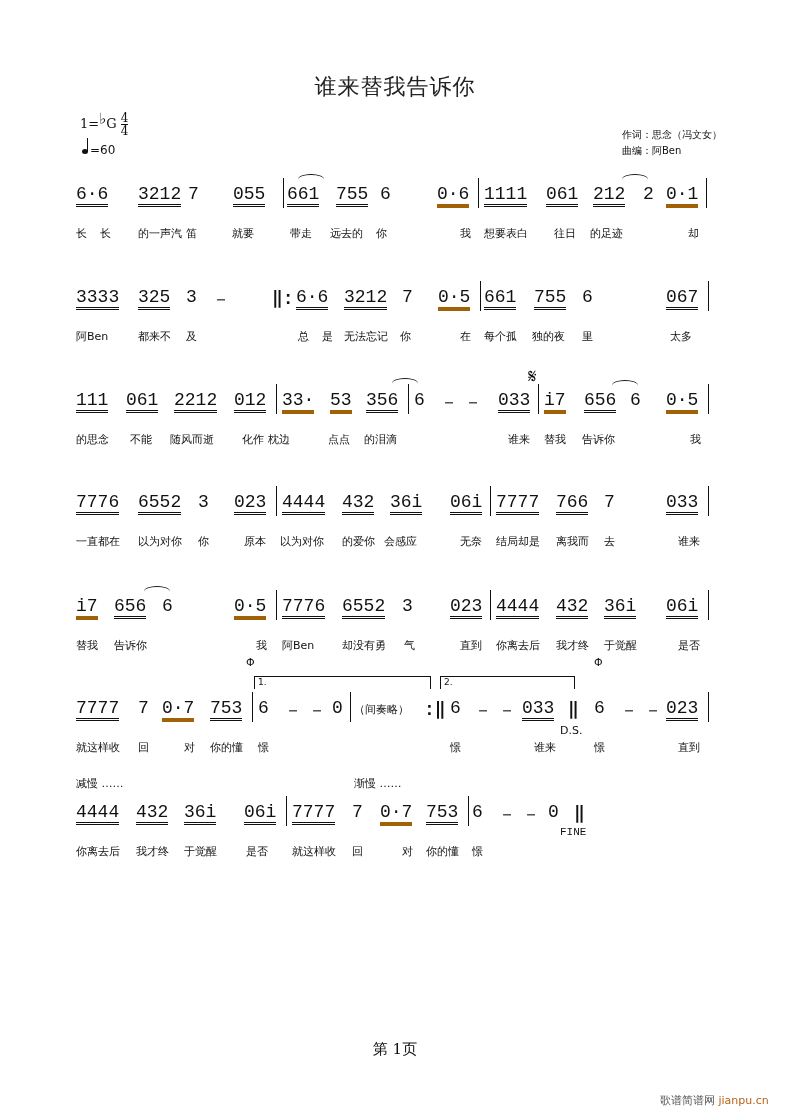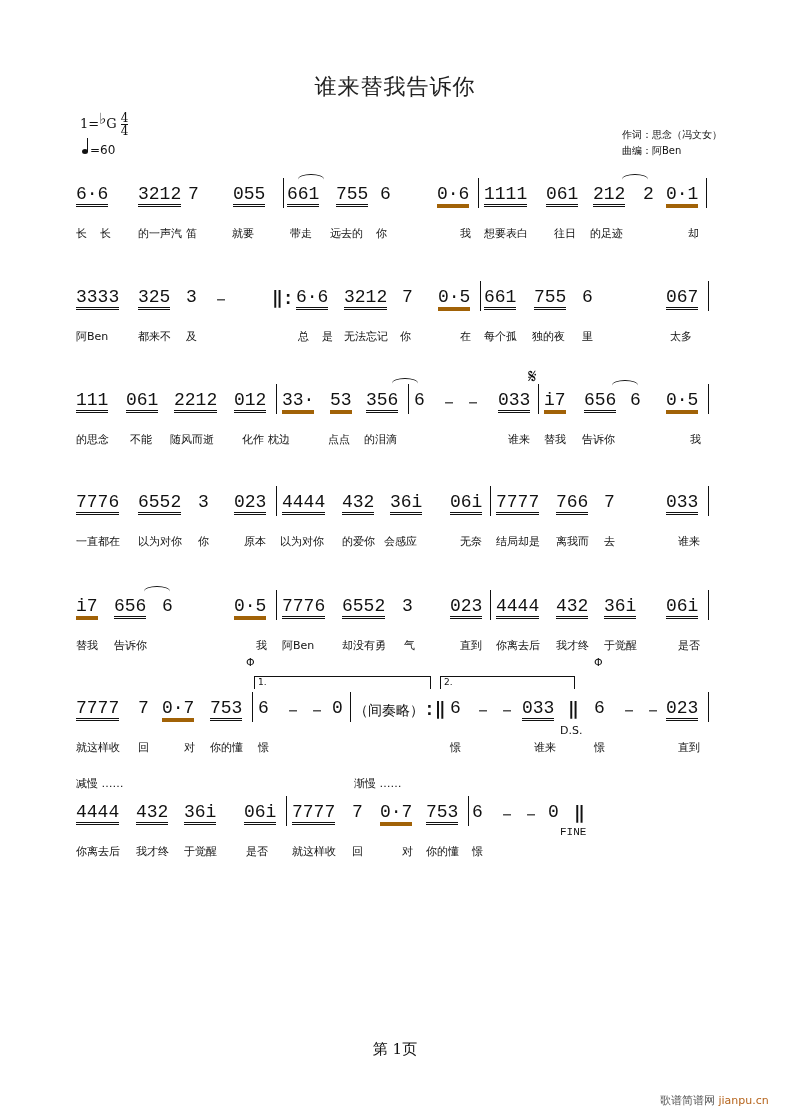--- a/index.html
+++ b/index.html
@@ -219,21 +219,21 @@
   <span class="tok u2" style="left:2px">7777</span>
   <span class="tok" style="left:64px">7</span>
   <span class="tok u1" style="left:88px">0·7</span>
   <span class="tok u2" style="left:136px">753</span>
   <div class="bar" style="left:178px"></div>
   <span class="tok" style="left:184px">6</span>
   <span class="tok" style="left:210px">－</span>
   <span class="tok" style="left:234px">－</span>
   <span class="tok" style="left:258px">0</span>
   <div class="bar" style="left:276px"></div>
-  <span class="tok" style="left:280px;top:4px;font-size:14px;font-family:'DejaVu Sans',sans-serif">（间奏略）</span>
+  <span class="tok" style="left:280px;top:4px;font-size:11px;font-family:'DejaVu Sans',sans-serif">（间奏略）</span>
   <span class="tok" style="left:350px;font-weight:bold">:‖</span>
   <span class="tok" style="left:376px">6</span>
   <span class="tok" style="left:400px">－</span>
   <span class="tok" style="left:424px">－</span>
   <span class="tok u2" style="left:448px">033</span>
   <span class="tok" style="left:494px;font-weight:bold">‖</span>
   <span class="mark" style="left:486px;top:26px">D.S.</span>
   <span class="tok" style="left:520px">6</span>
   <span class="tok" style="left:546px">－</span>
   <span class="tok" style="left:570px">－</span>

